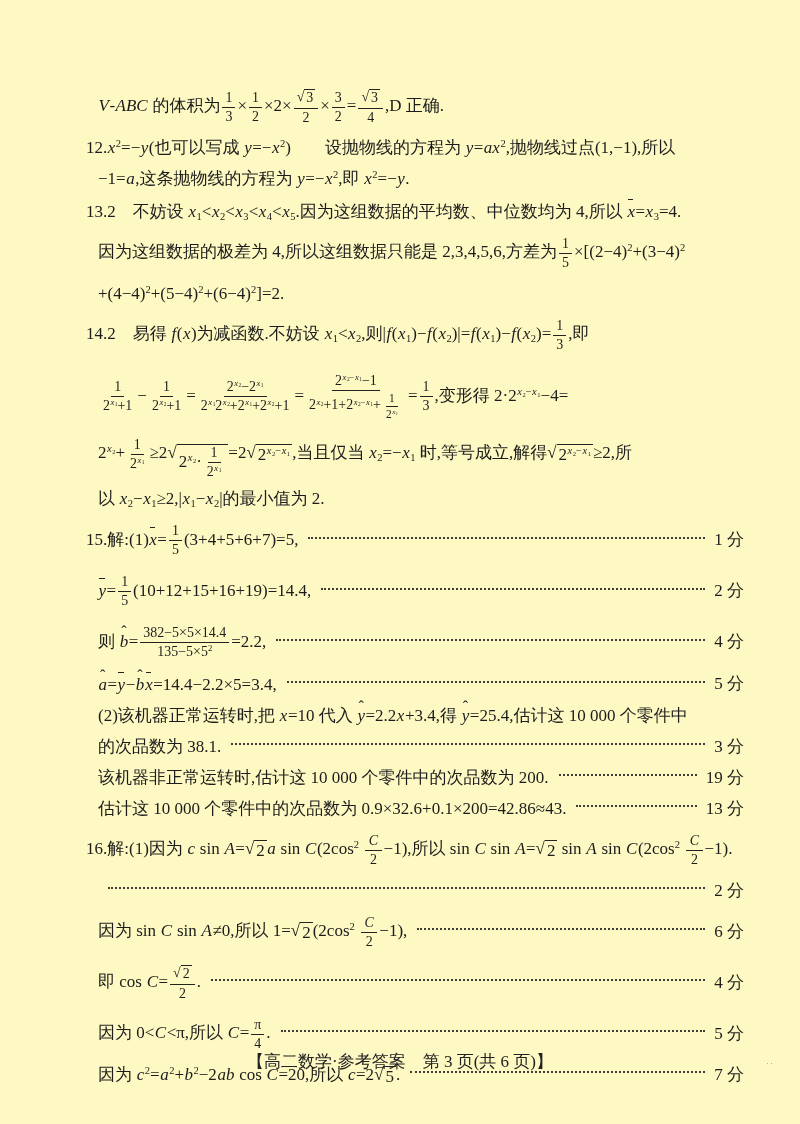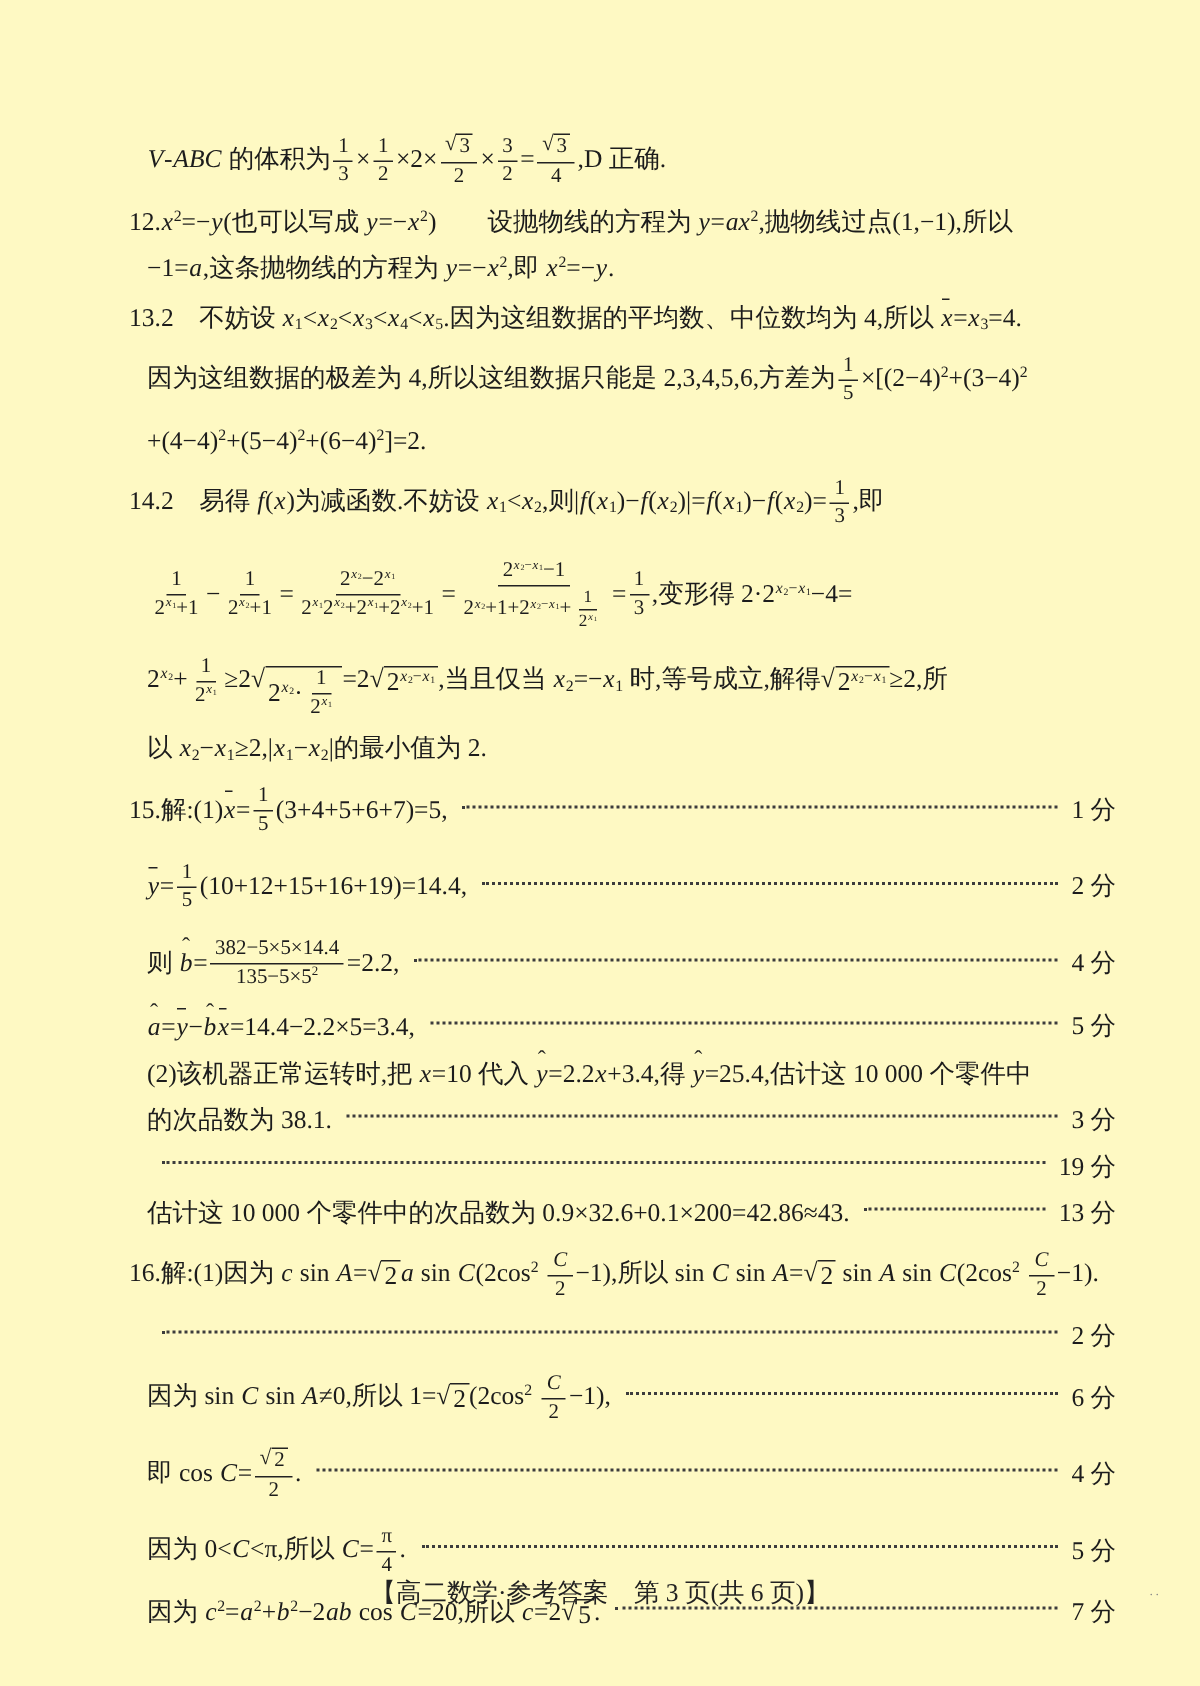--- a/index.html
+++ b/index.html
@@ -180,20 +180,21 @@
       </div>
       <div class="line cont">
         <span class="content"><span class="mrow">(2)该机器正常运转时,把 <span class="vr"><span class="mrow">x</span></span>=10 代入 <span class="hat"><span class="mrow"><span class="vr"><span class="mrow">y</span></span></span></span>=2.2<span class="vr"><span class="mrow">x</span></span>+3.4,得 <span class="hat"><span class="mrow"><span class="vr"><span class="mrow">y</span></span></span></span>=25.4,估计这 10 000 个零件中</span></span>
       </div>
       <div class="line cont">
         <span class="content"><span class="mrow">的次品数为 38.1.</span></span>
         <span class="leader"></span>
         <span class="score">3 分</span>
       </div>
       <div class="line cont">
+        <span class="content"><span class="mrow">该机器非正常运转时,估计这 10 000 个零件中的次品数为 200.</span></span>
         <span class="leader"></span>
         <span class="score">19 分</span>
       </div>
       <div class="line cont">
         <span class="content"><span class="mrow">估计这 10 000 个零件中的次品数为 0.9×32.6+0.1×200=42.86≈43.</span></span>
         <span class="leader"></span>
         <span class="score">13 分</span>
       </div>
       <div class="line hang tall">
         <span class="content"><span class="mrow">16.解:(1)因为 <span class="vr"><span class="mrow">c</span></span> sin <span class="vr"><span class="mrow">A</span></span>=<span class="sqrt">

